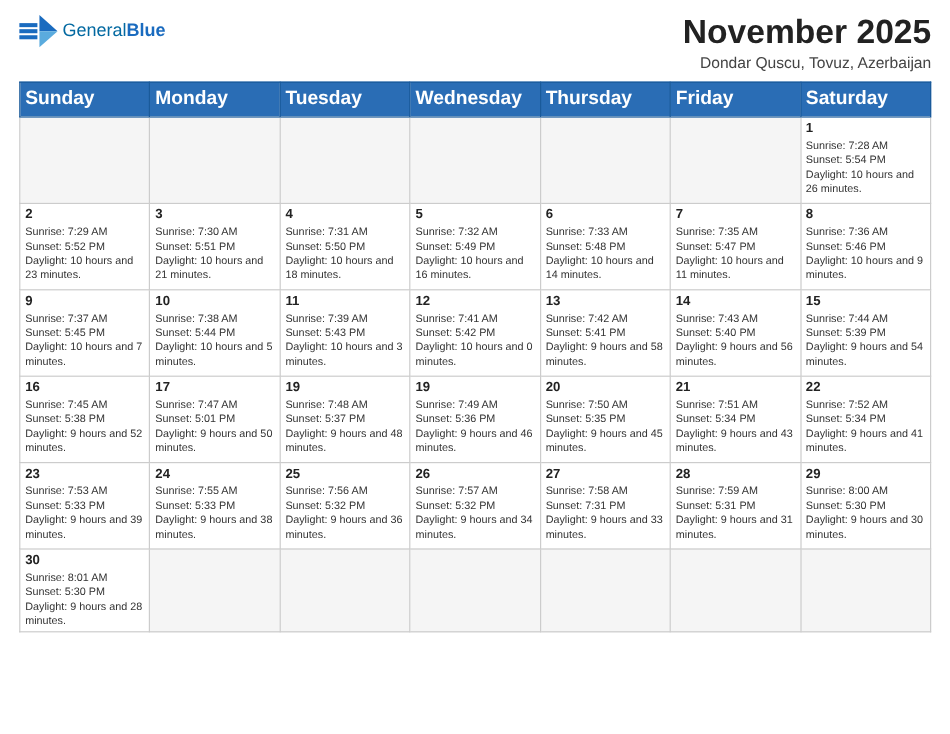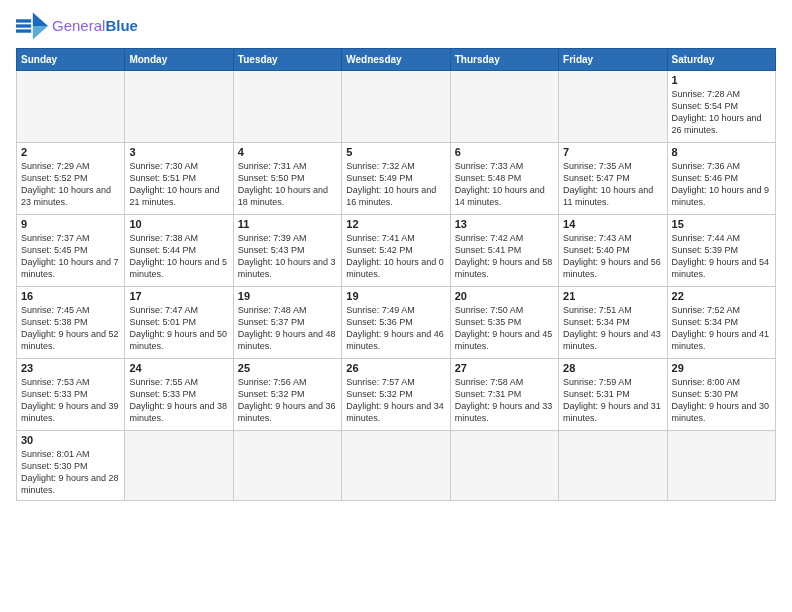--- a/index.html
+++ b/index.html
@@ -24,21 +24,21 @@
     .logo {
       display: flex;
       align-items: center;
       gap: 4px;
     }
     .logo-text {
       font-size: 15px;
       line-height: 1.2;
     }
     .logo-text span.general {
-      color: #8b5cf6;
+      color: #0369a1;
       font-weight: normal;
     }
     .logo-text span.blue {
       color: #1a6bbf;
       font-weight: bold;
       margin-top: 32px;
     }
     .logo-icon {
       width: 32px;
       height: 28px;
@@ -58,21 +58,21 @@
       margin-top: 2px;
     }
     .calendar {
       width: 100%;
       border-collapse: collapse;
       table-layout: fixed;
     }
     .calendar th {
       background-color: #2a6db5;
       color: #fff;
-      font-size: 10px;
+      font-size: 16px;
       font-weight: bold;
       padding: 5px 4px;
       text-align: left;
       border: 1px solid #1a5a9a;
     }
     .calendar td {
       border: 1px solid #ccc;
       vertical-align: top;
       padding: 3px 4px;
       font-size: 9.5px;
@@ -110,20 +110,24 @@
         <rect x="0" y="8" width="18" height="4" fill="#1a6bbf"></rect>
         <rect x="0" y="14" width="18" height="4" fill="#1a6bbf"></rect>
         <rect x="0" y="20" width="18" height="4" fill="#1a6bbf"></rect>
         <polygon points="20,0 38,16 20,16" fill="#1a6bbf"></polygon>
         <polygon points="20,32 38,16 20,16" fill="#5aabde"></polygon>
       </svg>
       <div class="logo-text">
         <div><span class="general">General</span><span class="blue">Blue</span></div>
       </div>
     </div>
+    <div class="title-block">
+      <div class="month-year">November 2025</div>
+      <div class="location">Dondar Quscu, Tovuz, Azerbaijan</div>
+    </div>
   </div>
 
   <table class="calendar">
     <thead>
       <tr>
       <th>Sunday</th>
           <th>Monday</th>
           <th>Tuesday</th>
           <th>Wednesday</th>
           <th>Thursday</th>

